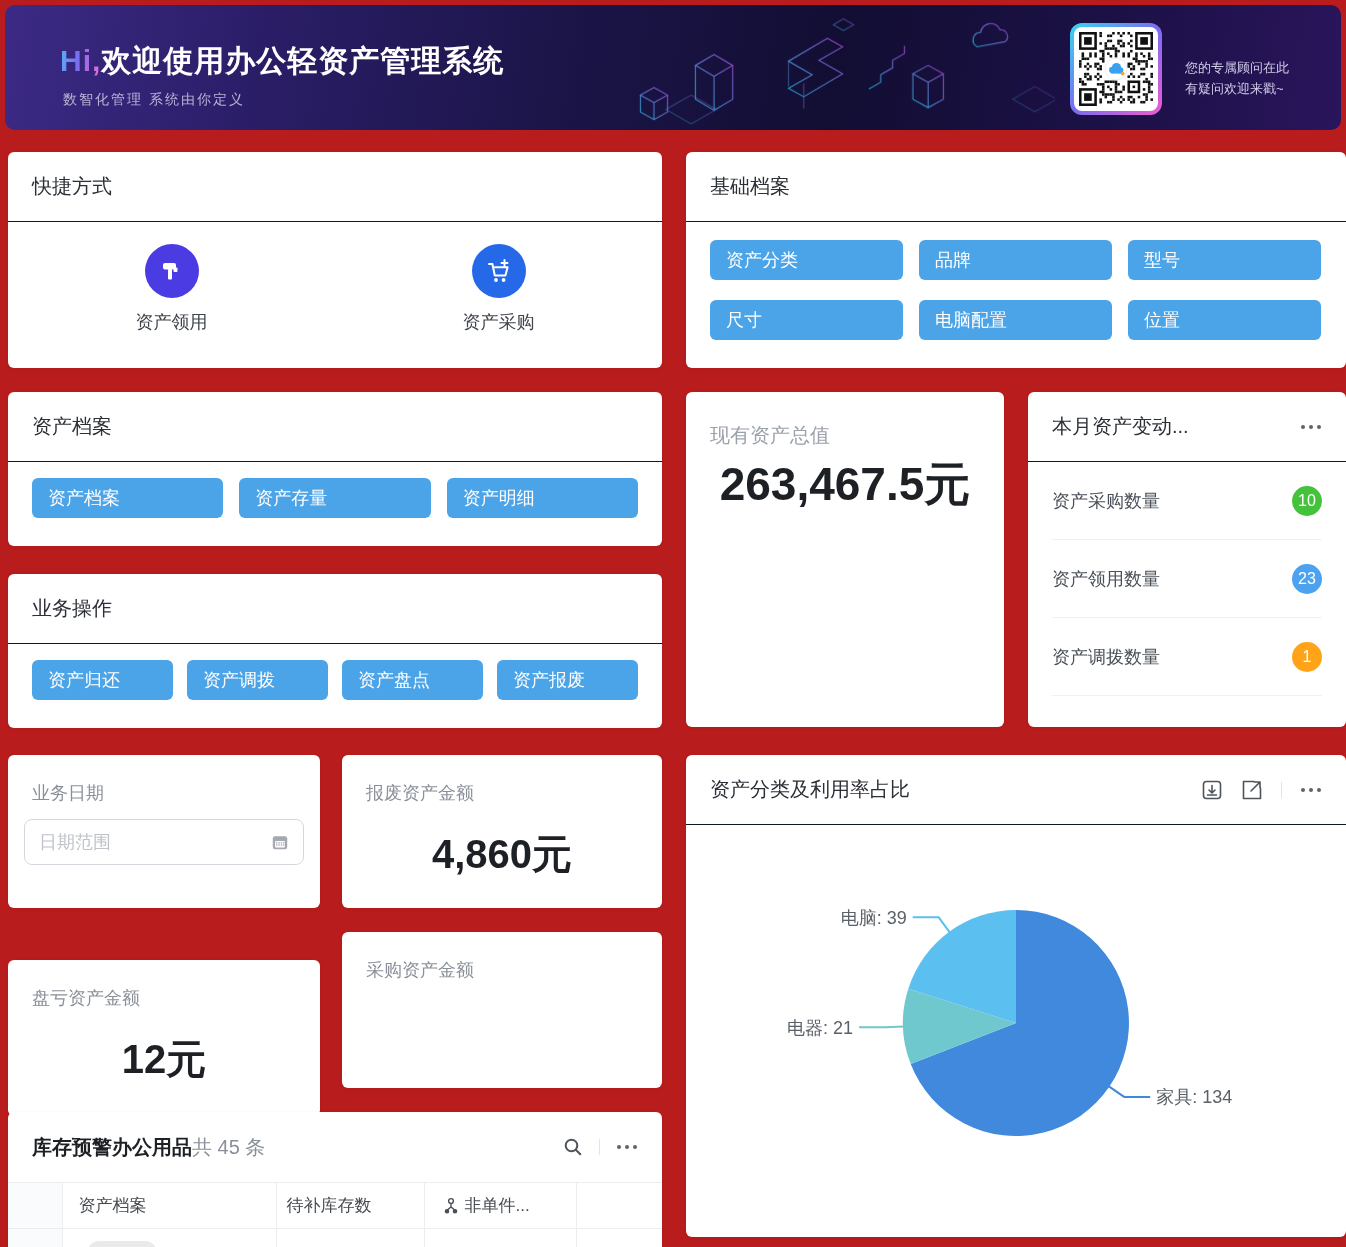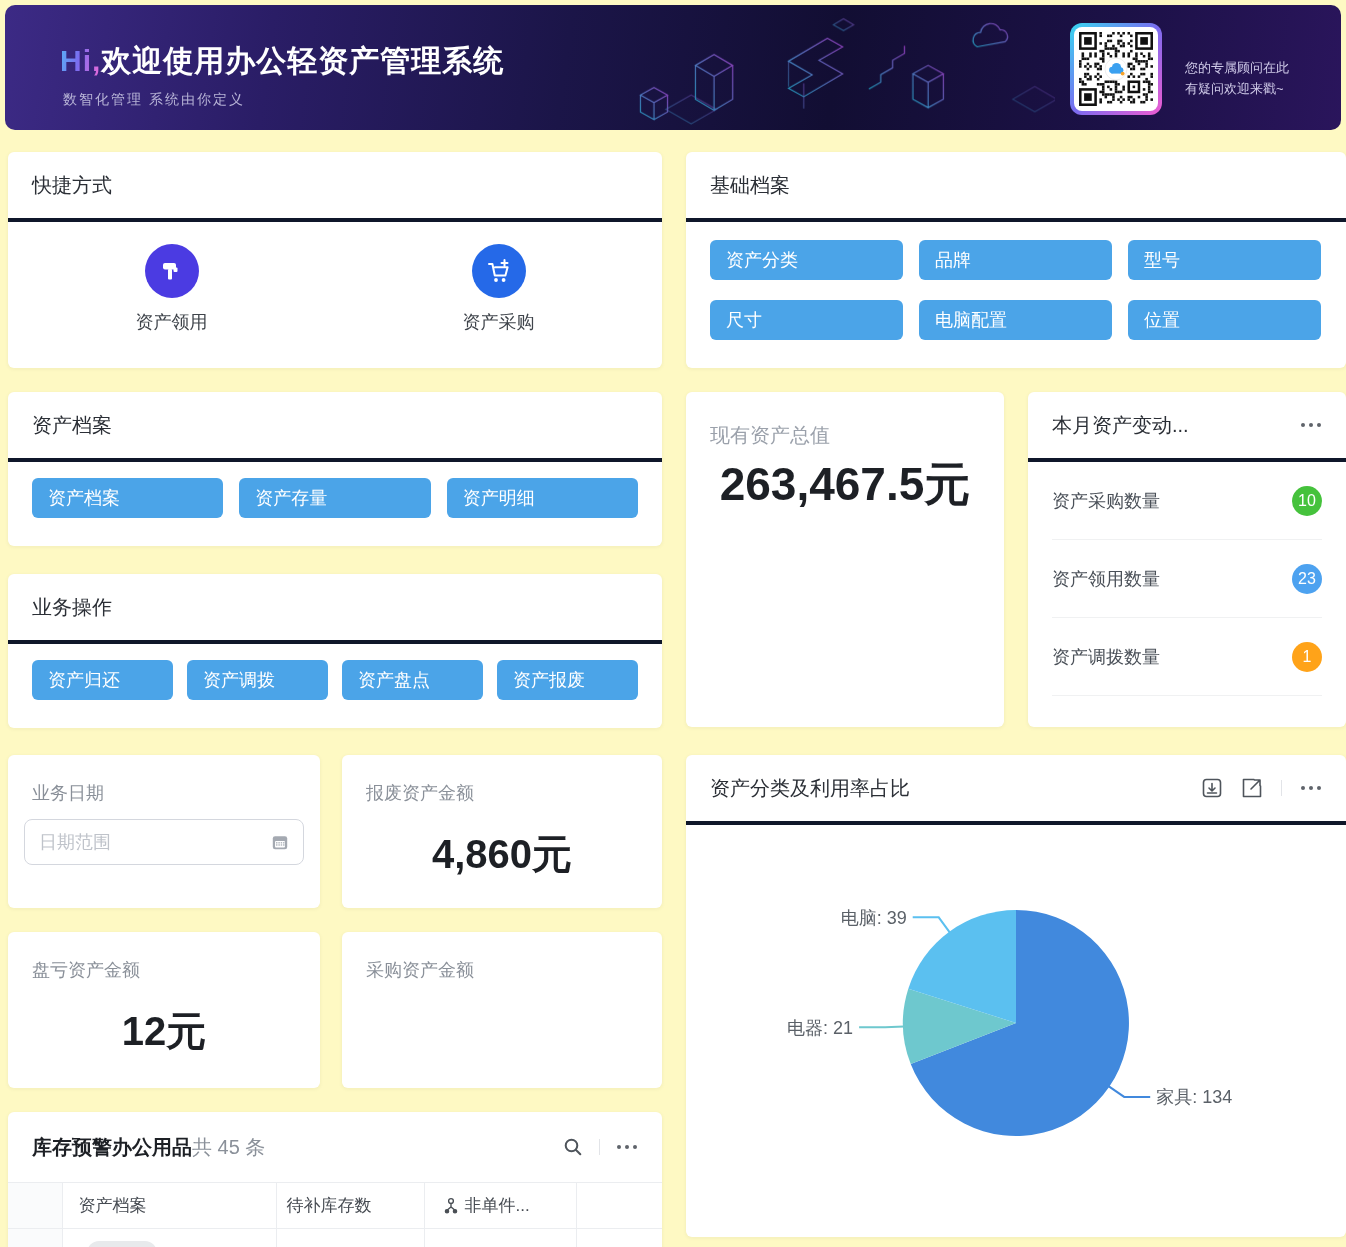--- a/index.html
+++ b/index.html
@@ -1,19 +1,19 @@
 <!DOCTYPE html>
 <html><head>
 <meta charset="utf-8">
 <style>
   * { box-sizing: border-box; margin: 0; padding: 0; }
   html,body { background:#eef0f4; font-family:"Liberation Sans","DejaVu Sans",sans-serif; }
-  #stage { position:relative; width:1346px; height:1247px; overflow:hidden; background:#fef9c3; }
+  #stage { position:relative; width:1346px; height:1247px; overflow:hidden; background:#b91c1c; }
   .card { position:absolute; background:#fff; border-radius:6px; box-shadow:0 1px 4px rgba(31,35,41,.06); overflow:hidden; }
-  .card-header { display:flex; align-items:center; justify-content:space-between; height:70px; padding:0 24px; border-bottom:4px solid #0f172a; }
+  .card-header { display:flex; align-items:center; justify-content:space-between; height:70px; padding:0 24px; border-bottom:1px solid #0f172a; }
   .card-title { font-size:20px; color:#2b2f36; font-weight:500; }
   .hdr-icons { display:flex; align-items:center; gap:18px; }
   .vdiv { width:1px; height:16px; background:#e2e4e8; display:inline-block; }
   .dots { fill:#5f646b; cursor:pointer; }
 
   
   #banner { position:absolute; left:5px; top:5px; width:1336px; height:125px; border-radius:10px;
     background:linear-gradient(98deg,#3c2a85 0%,#2a1d66 20%,#1b1548 42%,#120e33 62%,#1c1147 83%,#2a155c 100%); overflow:hidden; }
   .banner-title { position:absolute; left:55px; top:36px; font-size:30px; font-weight:700; color:#fff; letter-spacing:1px; }
   .banner-title .hi { background:linear-gradient(100deg,#58b2f6 0%,#7a6cf0 45%,#ef6ad8 100%);
@@ -428,21 +428,21 @@
         </g>
       </svg>
     </div>
   </div>
 
   <div class="card" style="left:342px;top:755px;width:320px;height:153px;padding-left:16px;">
     <div class="stat-label">报废资产金额</div>
     <div class="stat-value">4,860元</div>
   </div>
 
-  <div class="card" style="left:8px;top:932px;width:312px;height:156px;">
+  <div class="card" style="left:8px;top:960px;width:312px;height:156px;">
     <div class="stat-label">盘亏资产金额</div>
     <div class="stat-value">12元</div>
   </div>
 
   <div class="card" style="left:342px;top:932px;width:320px;height:156px;">
     <div class="stat-label">采购资产金额</div>
   </div>
 
   <div class="card" style="left:8px;top:1112px;width:654px;height:260px;">
     <div class="stock-titlebar">

